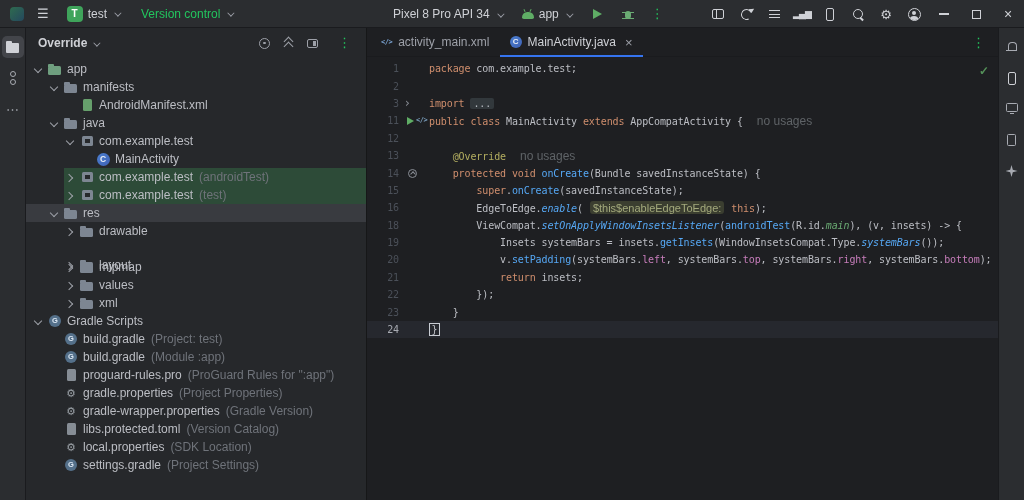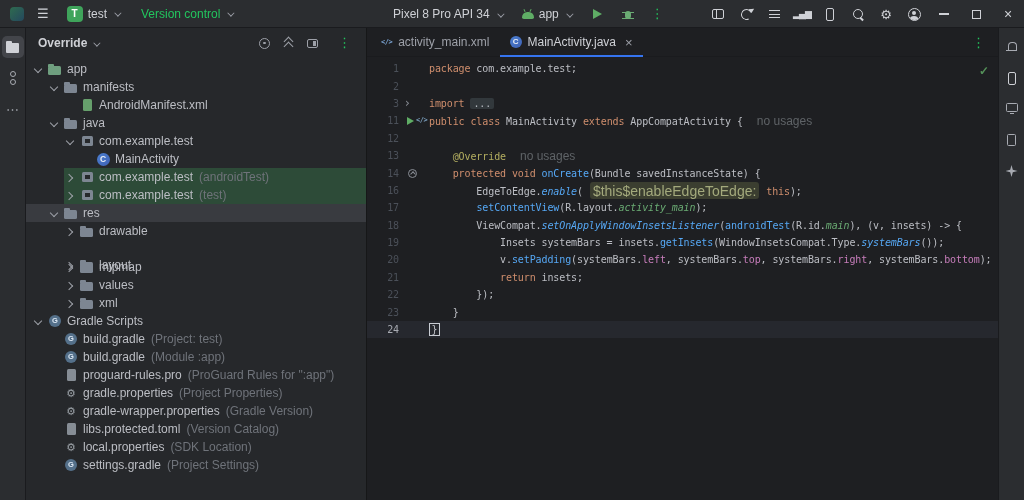--- a/index.html
+++ b/index.html
@@ -143,21 +143,21 @@
   .t-kw { color:var(--kw,#cf8e6d); }
   .t-pl { color:var(--text,#bcbec4); }
   .t-m { color:var(--method,#56a8f5); }
   .t-sm { color:var(--method,#56a8f5); font-style:italic; }
   .t-ann { color:var(--annotation,#b3ae60); }
   .t-res { color:var(--resource,#6aab73); font-style:italic; }
   .t-fld { color:var(--field,#c77dbb); }
   .t-hint { color:var(--hint,#5f6367); font-family:"Liberation Sans",sans-serif; font-size:12px; margin-left:14px; letter-spacing:0; }
   .t-fold { background:#32383c; color:#b4b8bf; border-radius:2px; padding:0 3px; }
   .t-inlay { background:#3b3e30; color:#a3a97c; border-radius:3px; padding:0.5px 3px; margin:0 1px;
-             font-family:"Liberation Sans",sans-serif; font-size:14px; letter-spacing:0;text-align:right; }
+             font-family:"Liberation Sans",sans-serif; font-size:11px; letter-spacing:0;text-align:right; }
   .t-caret { border:1px solid #c8ccd3; padding:0 1.5px; }
   .inspect { position:absolute; top:36px; right:9px; color:var(--ok-green,#549159); font-size:12px; font-weight:bold; }
 </style>
 </head>
 <body>
 
 <div id="app">
 
   <header class="titlebar">
     <div class="tb-left">
@@ -484,28 +484,28 @@
             <span class="ct"><span class="t-pl">    </span><span class="t-ann">@Override</span><span class="t-hint">no usages</span></span>
           </div>
           <div class="cl">
             <span class="ln">14</span>
             <span class="gut">
               <span class="g-over"></span>
             </span>
             <span class="ct"><span class="t-pl">    </span><span class="t-kw">protected</span><span class="t-pl"> </span><span class="t-kw">void</span><span class="t-pl"> </span><span class="t-m">onCreate</span><span class="t-pl">(Bundle savedInstanceState) {</span></span>
           </div>
           <div class="cl">
+            <span class="ln">15</span>
+            <span class="gut"></span>
+            <span class="ct"><span class="t-pl">        </span><span class="t-kw">super</span><span class="t-pl">.</span><span class="t-m">onCreate</span><span class="t-pl">(savedInstanceState);</span></span>
+          </div>
+          <div class="cl">
             <span class="ln">16</span>
             <span class="gut"></span>
             <span class="ct"><span class="t-pl">        EdgeToEdge.</span><span class="t-sm">enable</span><span class="t-pl">( </span><span class="t-inlay">$this$enableEdgeToEdge:</span><span class="t-pl"> </span><span class="t-kw">this</span><span class="t-pl">);</span></span>
-          </div>
-          <div class="cl">
-            <span class="ln">17</span>
-            <span class="gut"></span>
-            <span class="ct"><span class="t-pl">        </span><span class="t-m">setContentView</span><span class="t-pl">(R.layout.</span><span class="t-res">activity_main</span><span class="t-pl">);</span></span>
           </div>
           <div class="cl">
             <span class="ln">18</span>
             <span class="gut"></span>
             <span class="ct"><span class="t-pl">        ViewCompat.</span><span class="t-sm">setOnApplyWindowInsetsListener</span><span class="t-pl">(</span><span class="t-m">androidTest</span><span class="t-pl">(R.id.</span><span class="t-res">main</span><span class="t-pl">), (v, insets) -&gt; {</span></span>
           </div>
           <div class="cl">
             <span class="ln">19</span>
             <span class="gut"></span>
             <span class="ct"><span class="t-pl">            Insets systemBars = insets.</span><span class="t-m">getInsets</span><span class="t-pl">(WindowInsetsCompat.Type.</span><span class="t-sm">systemBars</span><span class="t-pl">());</span></span>

